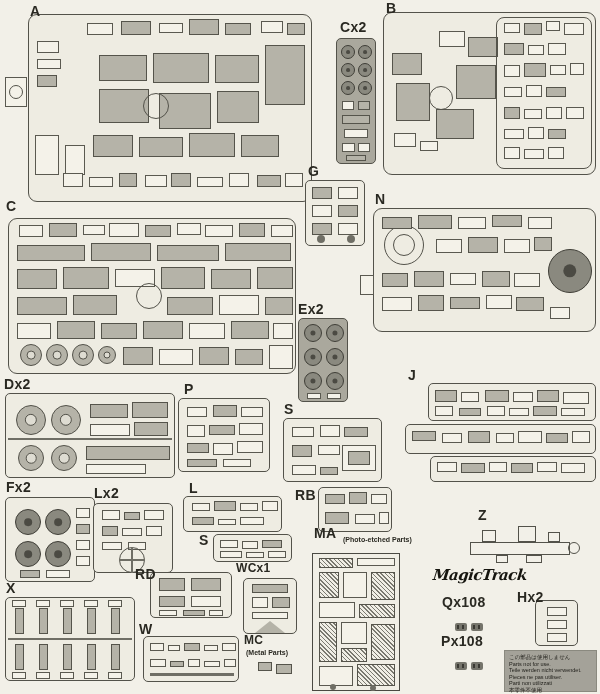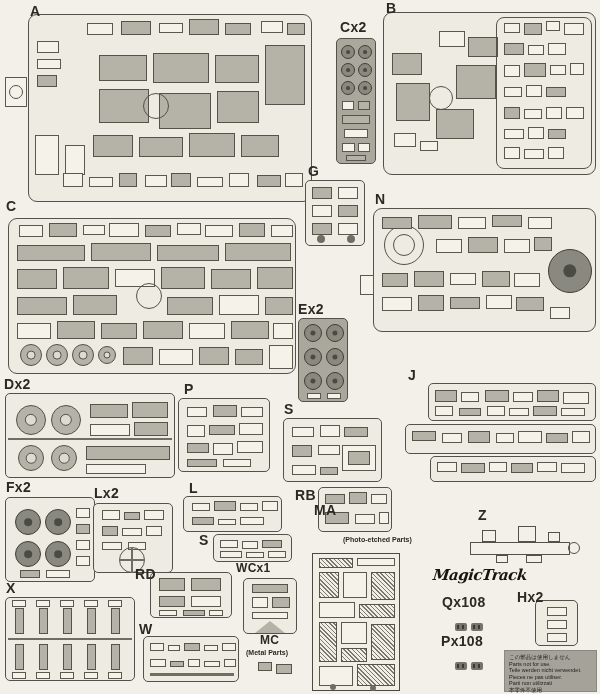--- a/index.html
+++ b/index.html
@@ -440,38 +440,38 @@
   <div class="lbl" style="left:298px;top:301px">Ex2</div>
   <div class="lbl" style="left:4px;top:376px">Dx2</div>
   <div class="lbl" style="left:184px;top:381px">P</div>
   <div class="lbl" style="left:284px;top:401px">S</div>
   <div class="lbl" style="left:408px;top:367px">J</div>
   <div class="lbl" style="left:6px;top:479px">Fx2</div>
   <div class="lbl" style="left:94px;top:485px">Lx2</div>
   <div class="lbl" style="left:189px;top:480px">L</div>
   <div class="lbl" style="left:295px;top:487px">RB</div>
   <div class="lbl" style="left:199px;top:532px">S</div>
-  <div class="lbl" style="left:314px;top:502px">MA</div>
+  <div class="lbl" style="left:314px;top:525px">MA</div>
   <div class="sub" style="left:343px;top:536px">(Photo-etched Parts)</div>
   <div class="lbl" style="left:478px;top:507px">Z</div>
   <div class="logo" style="left:433px;top:566px">MagicTrack</div>
   <div class="lbl" style="left:517px;top:589px">Hx2</div>
   <div class="lbl" style="left:442px;top:594px">Qx108</div>
   <div class="icons" style="left:455px;top:617px">
     <span class="tracklink"></span><span class="tracklink"></span>
   </div>
   <div class="lbl" style="left:441px;top:633px">Px108</div>
   <div class="icons" style="left:455px;top:656px">
     <span class="tracklink"></span><span class="tracklink"></span>
   </div>
   <div class="lbl" style="left:6px;top:580px">X</div>
   <div class="lbl" style="left:135px;top:566px">RD</div>
   <div class="lbl sm" style="left:236px;top:561px">WCx1</div>
   <div class="lbl" style="left:139px;top:621px">W</div>
-  <div class="lbl sm" style="left:260px;top:633px">MC</div>
+  <div class="lbl sm" style="left:244px;top:633px">MC</div>
   <div class="sub" style="left:246px;top:649px">(Metal Parts)</div>
 
   <div class="notice" style="left:504px;top:650px;width:93px;height:42px">
     <div>この部品は使用しません</div>
     <div>Parts not for use.</div>
     <div>Teile werden nicht verwendet.</div>
     <div>Pieces ne pas utiliser.</div>
     <div>Parti non utilizzati</div>
     <div>本零件不使用</div>
   </div>

